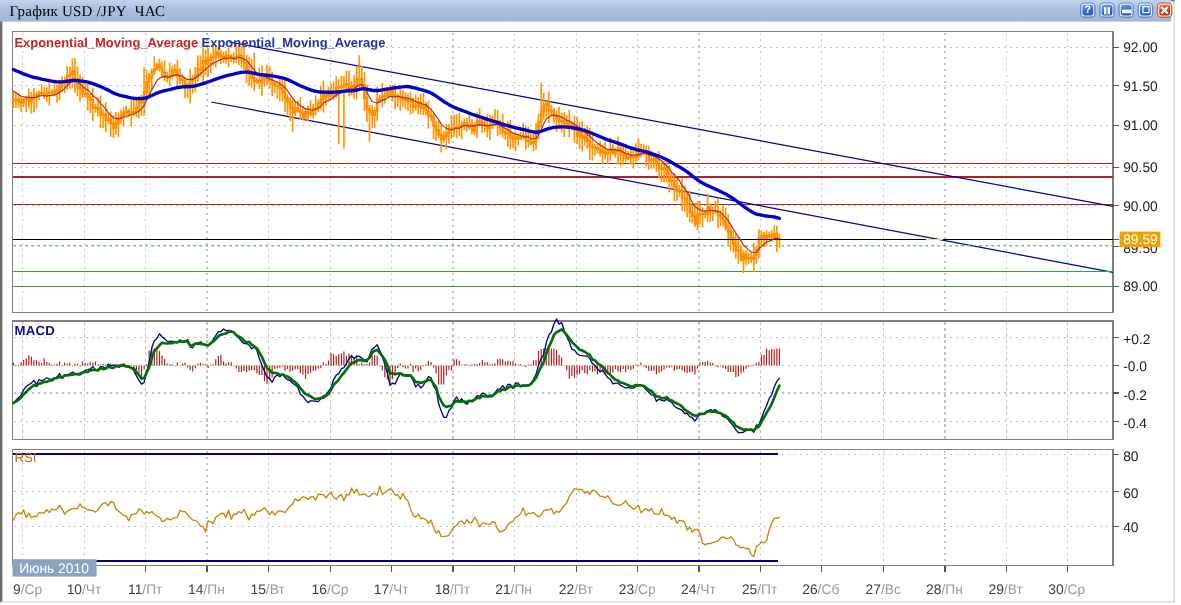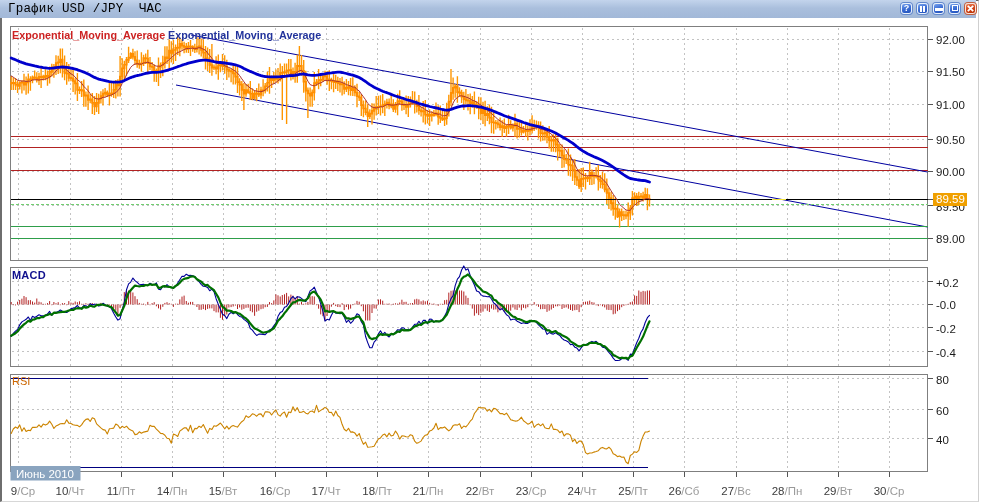--- a/index.html
+++ b/index.html
@@ -1,19 +1,19 @@
 <!DOCTYPE html>
 <html><head><meta charset="utf-8"><style>
 html,body{margin:0;padding:0;background:#ffffff;width:984px;height:504px;overflow:hidden}
 *{box-sizing:border-box}
 #win{position:absolute;left:0;top:0;width:979px;height:502px;background:#ffffff;
  border-top:1px solid #636363;border-left:2px solid #6e6e6e;border-right:1px solid #cfcfcf;border-bottom:1px solid #d7d7d7}
 #tb{position:absolute;left:0;top:0;width:976px;height:18px;
  background:linear-gradient(#c3d4ec 0%,#aabfdd 45%,#a2b8d8 100%);
- font-family:Liberation Mono, monospace;font-size:12.5px;color:#000;line-height:18px}
+ font-family:Liberation Serif, serif;font-size:12.5px;color:#000;line-height:18px}
 #tb span.t{position:absolute;left:8px;top:0;letter-spacing:0.2px}
 .btn{position:absolute;top:3px;width:11px;height:11px;border-radius:3px;
  background:linear-gradient(160deg,#86aff0 0%,#3a6cd4 50%,#1e4cb4 100%);
  color:#fff;font-family:"Liberation Sans",sans-serif;font-weight:bold;font-size:9px;text-align:center;line-height:11px;
  box-shadow:inset 0 0 0 1px #e9f1fb, 0 0 0 1px #6288cc}
 .btn.red{background:linear-gradient(160deg,#ef8d66 0%,#d44418 50%,#b22c00 100%);box-shadow:inset 0 0 0 1px #f6e3da, 0 0 0 1px #c06040}
 #svgwrap{position:absolute;left:0;top:0}
 </style></head>
 <body>
 <div id="win"></div>

